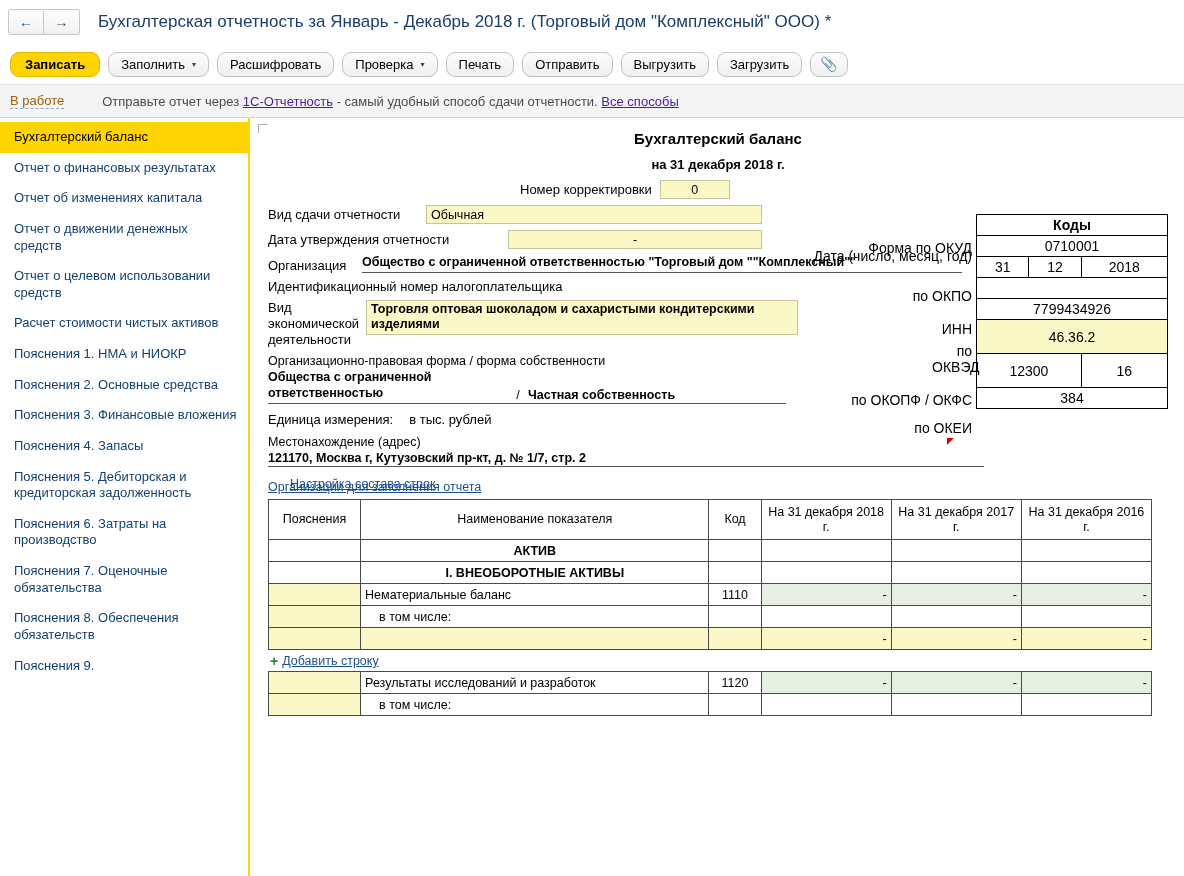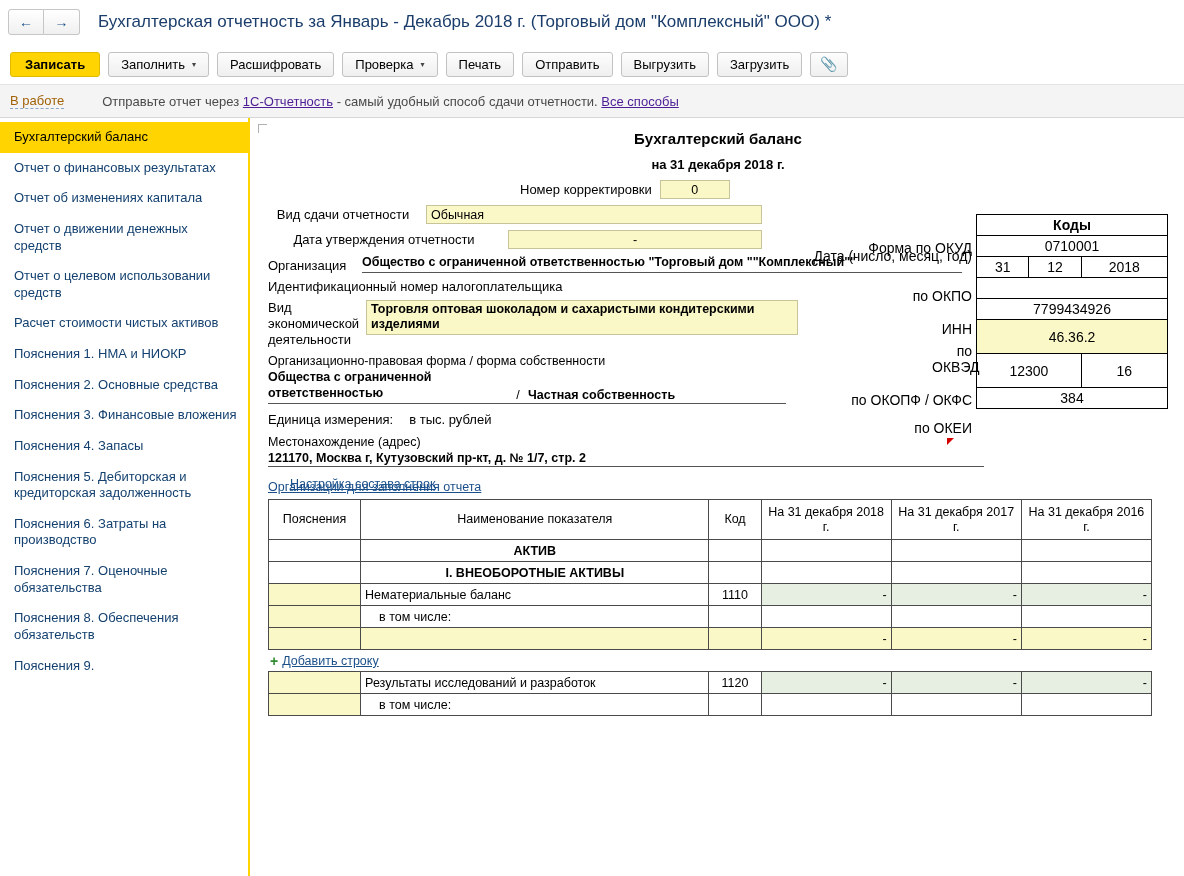--- a/index.html
+++ b/index.html
@@ -45,21 +45,21 @@
     display: flex;
     align-items: center;
     padding: 0 10px;
     gap: 8px;
     background: #ffffff;
   }
   .btn {
     height: 25px;
     padding: 0 12px;
     border: 1px solid #c2c2c2;
-    border-radius: 3px;
+    border-radius: 9px;
     background: linear-gradient(#fdfdfd, #efefef);
     font-size: 13px;
     color: #000;
     display: flex; align-items: center;
     cursor: pointer;
     white-space: nowrap;
   }
   .btn.primary {
     background: #ffd400;
     border: 1px solid #e0ba00;
@@ -172,21 +172,21 @@
 
   .corr-row {
     display: flex; align-items: center; justify-content: flex-start;
     margin-left: 252px; margin-bottom: 6px;
   }
   .corr-row .lbl { margin-right: 8px; }
   .corr-field { width: 70px; }
 
   .form-left { width: 716px; }
   .fl-row { display: flex; align-items: center; margin-bottom: 6px; }
-  .fl-label { text-align: center; padding-right: 8px; font-size: 13px; }
+  .fl-label { text-align: left; padding-right: 8px; font-size: 13px; }
 
   
   .codes {
     position: absolute;
     right: 0; top: 34px;
     width: 192px;
     border-collapse: collapse;
     font-size: 14px;
   }
   .codes td {

